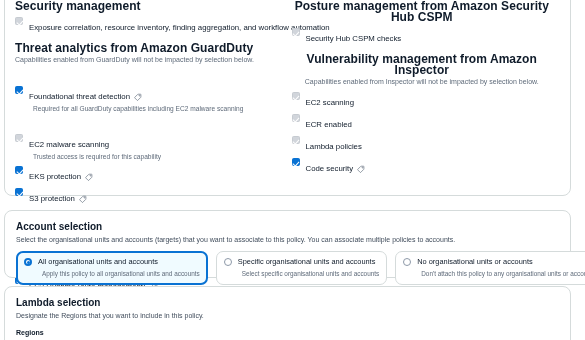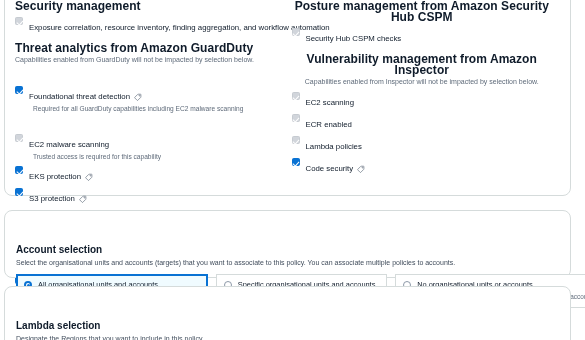--- a/index.html
+++ b/index.html
@@ -105,42 +105,41 @@
     line-height: 9px;
   }
 
   
   .sec-pad { padding: 9px 11px 0 11px; }
   .sec-title {
     font-size: 10px;
     font-weight: bold;
     color: #0f1b2a;
     line-height: 13px;
-    margin-top: 23px;
   }
   .sec-desc {
     font-size: 7px;
     color: #414d5c;
     line-height: 10px;
     margin-top: 2px;
   }
   .field-label {
     font-size: 7px;
     font-weight: bold;
     color: #0f1b2a;
     margin-top: 7px;
     line-height: 9px;
   }
 
   
   .tiles { display: flex; gap: 8px; margin-top: 6px; }
   .tile {
     flex: 1 1 0;
     border: 1px solid #d5dbdb;
-    border-radius: 0;
+    border-radius: 7px;
     background: #ffffff;
     padding: 5px 7px 6px 7px;
     display: flex;
     align-items: flex-start;
     min-height: 26px;
   }
   .tile.selected {
     border: 2px solid #0972d3;
     background: #f0fbff;
     padding: 4px 6px 5px 6px;

